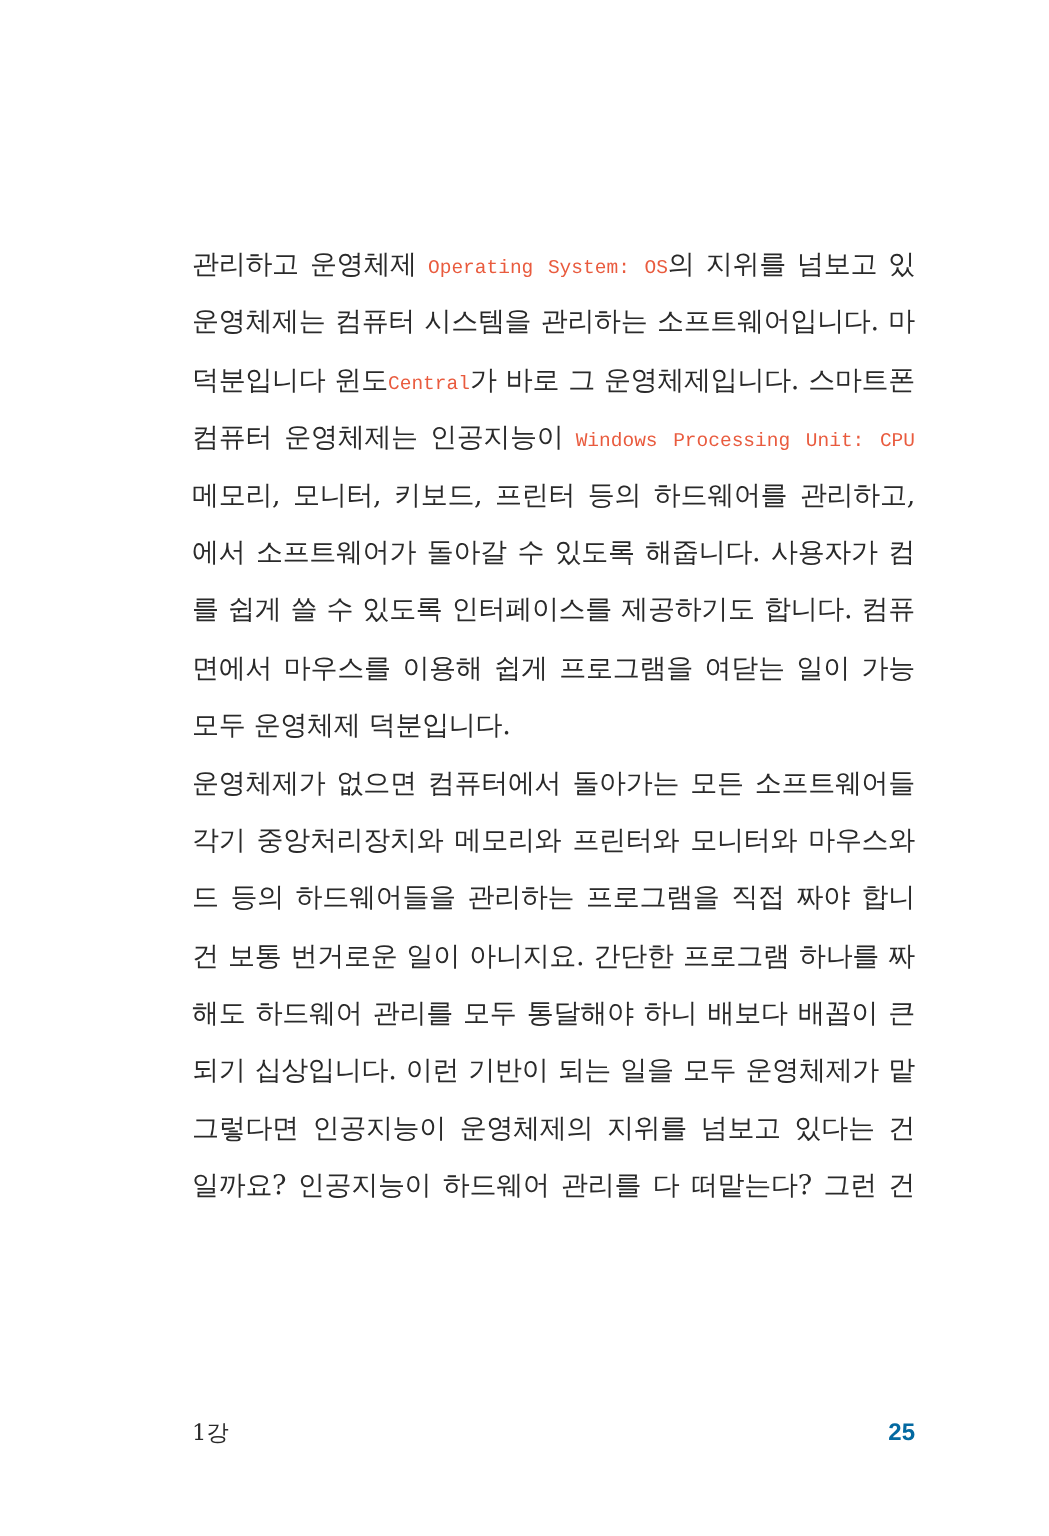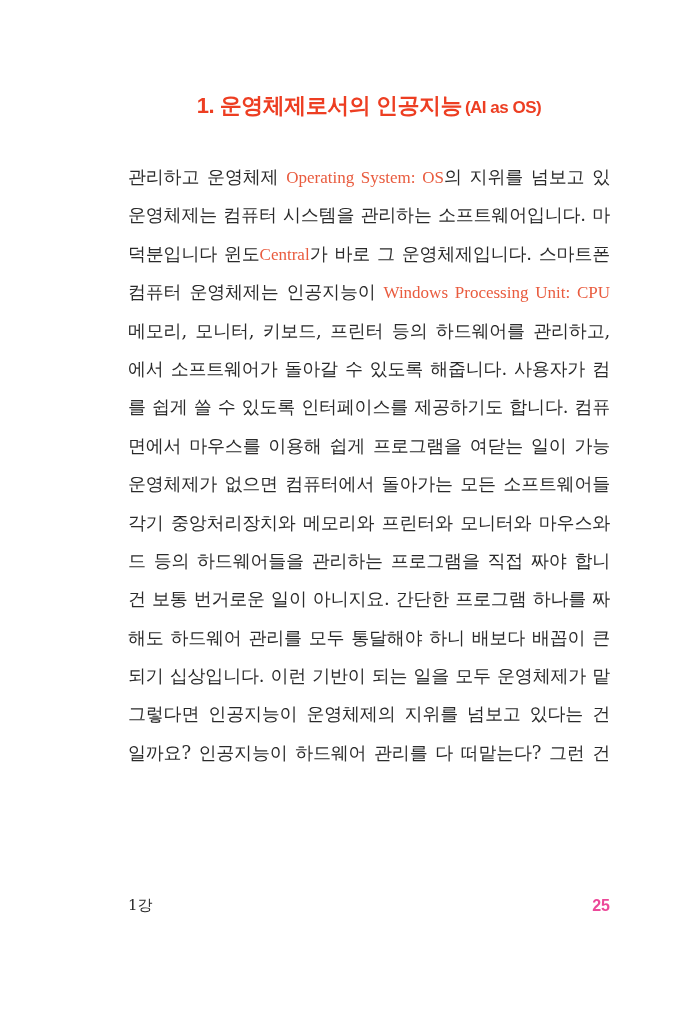--- a/index.html
+++ b/index.html
@@ -43,61 +43,59 @@
     color: var(--body-text, #2a2a2a);
     text-align: justify;
     text-align-last: justify;
     overflow: hidden;
     letter-spacing: -0.2px;
   }
   .line.line-end {
     text-align-last: left;
   }
   .accent-inline {
-    font-family: Liberation Serif, serif;
-    font-size: 17px;
+    font-family: Liberation Mono, monospace;
+    font-size: 13px;
     letter-spacing: 0;
     color: var(--inline-accent, #e95b3e);
   }
   .footer {
     position: absolute;
-    top: 896px; left: 128px; width: 482px;
+    top: 946px; left: 128px; width: 482px;
     display: flex;
     justify-content: space-between;
     align-items: center;
   }
   .chapter {
     font-size: 15px;
     color: #2a2a2a;
   }
   .pagenum {
     font-family: "Liberation Sans", "DejaVu Sans", sans-serif;
     font-weight: bold;
     font-size: 16px;
-    color: #ec4899;
+    color: #0369a1;
   }
 </style>
 </head>
 <body>
 
 <div class="page">
 
-  <h1 class="title">
-    <span>1. 운영체제로서의 인공지능</span><span class="title-suffix">(AI as OS)</span>
-  </h1>
 
   <main class="body-block">
       <div class="line"><span>관리하고 운영체제 </span><span class="accent-inline">Operating System: OS</span><span>의 지위를 넘보고 있습니다.</span></div>
       <div class="line"><span>운영체제는 컴퓨터 시스템을 관리하는 소프트웨어입니다. 마이크</span></div>
       <div class="line"><span>덕분입니다 윈도</span><span class="accent-inline">Central</span><span>가 바로 그 운영체제입니다. 스마트폰에는</span></div>
       <div class="line"><span>컴퓨터 운영체제는 인공지능이 </span><span class="accent-inline">Windows Processing Unit: CPU</span><span>를 비롯해</span></div>
       <div class="line"><span>메모리, 모니터, 키보드, 프린터 등의 하드웨어를 관리하고, 그 위</span></div>
       <div class="line"><span>에서 소프트웨어가 돌아갈 수 있도록 해줍니다. 사용자가 컴퓨터</span></div>
       <div class="line"><span>를 쉽게 쓸 수 있도록 인터페이스를 제공하기도 합니다. 컴퓨터 화</span></div>
       <div class="line"><span>면에서 마우스를 이용해 쉽게 프로그램을 여닫는 일이 가능한 것도</span></div>
+      <div class="line line-end"><span>모두 운영체제 덕분입니다.</span></div>
       <div class="line"><span>운영체제가 없으면 컴퓨터에서 돌아가는 모든 소프트웨어들이 제</span></div>
       <div class="line"><span>각기 중앙처리장치와 메모리와 프린터와 모니터와 마우스와 키보</span></div>
       <div class="line"><span>드 등의 하드웨어들을 관리하는 프로그램을 직접 짜야 합니다. 이</span></div>
       <div class="line"><span>건 보통 번거로운 일이 아니지요. 간단한 프로그램 하나를 짜려고</span></div>
       <div class="line"><span>해도 하드웨어 관리를 모두 통달해야 하니 배보다 배꼽이 큰 일이</span></div>
       <div class="line"><span>되기 십상입니다. 이런 기반이 되는 일을 모두 운영체제가 맡습니</span></div>
       <div class="line"><span>그렇다면 인공지능이 운영체제의 지위를 넘보고 있다는 건 무슨 뜻</span></div>
       <div class="line"><span>일까요? 인공지능이 하드웨어 관리를 다 떠맡는다? 그런 건 아닙</span></div>
     </main>
 

